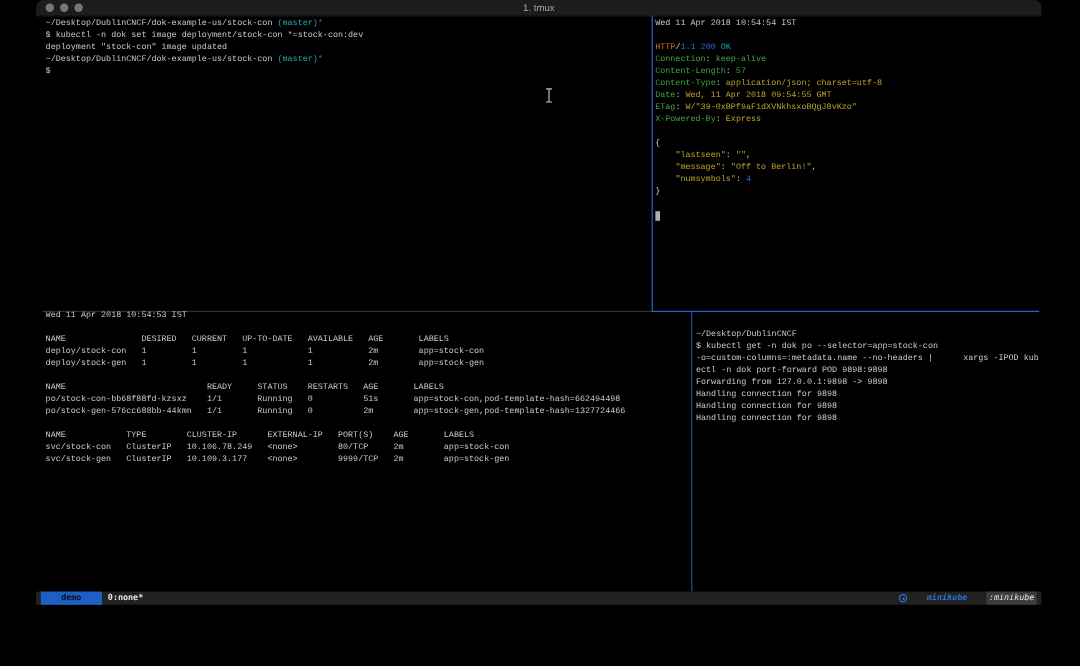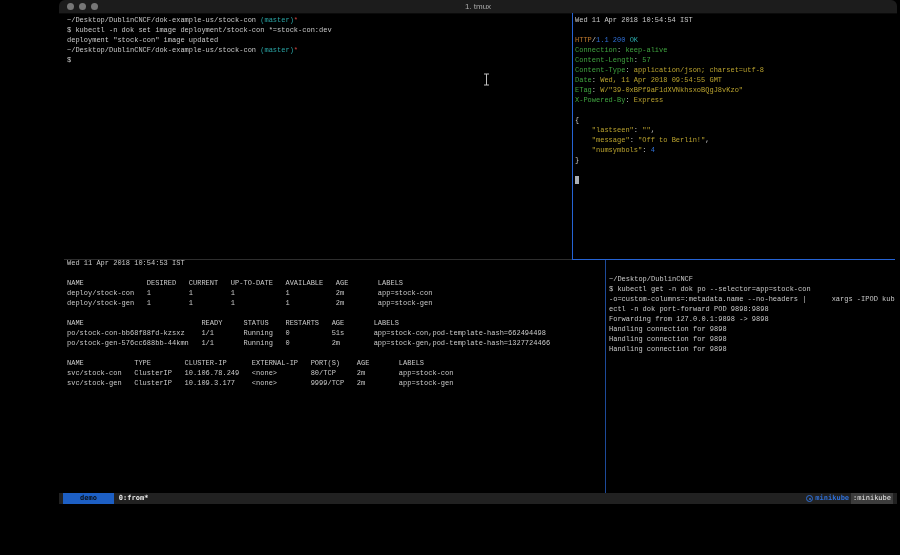--- a/index.html
+++ b/index.html
@@ -9,21 +9,20 @@
     position:relative;
     overflow:hidden;
     font-family:"DejaVu Sans Mono", monospace;
   }
   .window {
     position:absolute; left:30px; top:0;
     width:838px; height:506px;
     background:#000;
     border-radius:6px 6px 0 0;
     overflow:hidden;
-    margin-left:29px;
   }
   .titlebar {
     position:absolute; left:0; top:0; right:0;
     height:13px;
     background:#1c1c1c;
     border-bottom:1px solid #0a0a0a;
   }
   .lights { position:absolute; left:8px; top:3px; display:flex; gap:5px; }
   .light { width:7px; height:7px; border-radius:50%; background:#777; display:inline-block; }
   .title {
@@ -54,21 +53,21 @@
     height:11px;
     background:#212121;
     display:flex; align-items:center;
     font-size:7px; line-height:11px;
     padding:0 4px;
     box-sizing:border-box;
   }
   .session-chip { padding:0 17px; font-weight:bold; height:11px; display:inline-block; }
   .window-label { margin-left:5px; font-weight:bold; color:#e8e8e8; }
   .statusbar .spacer { flex:1; }
-  .kube { display:flex; align-items:center; gap:2px; }
+  .kube { display:flex; align-items:center; gap:16px;font-style:italic; }
   .kube-icon {
     width:5px; height:5px; border-radius:50%;
     border:1px solid #2f6fd6;
     display:inline-block; position:relative;
   }
   .kube-icon::after {
     content:""; position:absolute; left:1.5px; top:1.5px;
     width:2px; height:2px; border-radius:50%; background:#2f6fd6;
   }
   .kube-context { font-weight:bold; }
@@ -102,21 +101,21 @@
   <div class="vdiv-bottom"></div>
 
   <div class="term pane-bottom-right"><div class="tline"><span style="color: rgb(201, 201, 201);">~/Desktop/DublinCNCF</span></div><div class="tline"><span style="color: rgb(201, 201, 201);">$ kubectl get -n dok po --selector=app=stock-con</span></div><div class="tline"><span style="color: rgb(201, 201, 201);">-o=custom-columns=:metadata.name --no-headers |      xargs -IPOD kub</span></div><div class="tline"><span style="color: rgb(201, 201, 201);">ectl -n dok port-forward POD 9898:9898</span></div><div class="tline"><span style="color: rgb(201, 201, 201);">Forwarding from 127.0.0.1:9898 -&gt; 9898</span></div><div class="tline"><span style="color: rgb(201, 201, 201);">Handling connection for 9898</span></div><div class="tline"><span style="color: rgb(201, 201, 201);">Handling connection for 9898</span></div><div class="tline"><span style="color: rgb(201, 201, 201);">Handling connection for 9898</span></div></div>
 
   <svg class="ibeam" width="7" height="13" viewBox="0 0 7 13">
     <path d="M1 1 H6 M3.5 1 V12 M1 12 H6" stroke="#bfbfbf" stroke-width="1" fill="none"></path>
   </svg>
 
   <div class="statusbar">
     <span class="session-chip" style="color: rgb(10, 15, 20); background: rgb(29, 95, 196);">demo</span>
-    <span class="window-label">0:from*</span>
+    <span class="window-label">0:none*</span>
     <span class="spacer"></span>
     <span class="kube">
       <span class="kube-icon"></span>
       <span class="kube-context" style="color: rgb(47, 111, 214);">minikube</span>
       <span class="ns-chip" style="color: rgb(232, 232, 232); background: rgb(60, 60, 60);">:minikube</span>
     </span>
   </div>
 
 </div>
 

